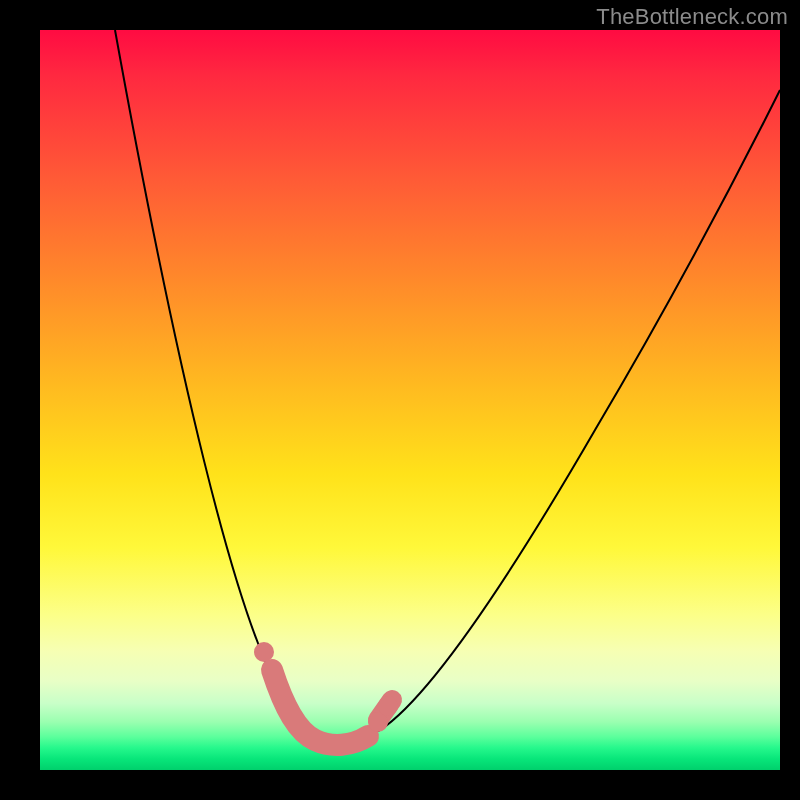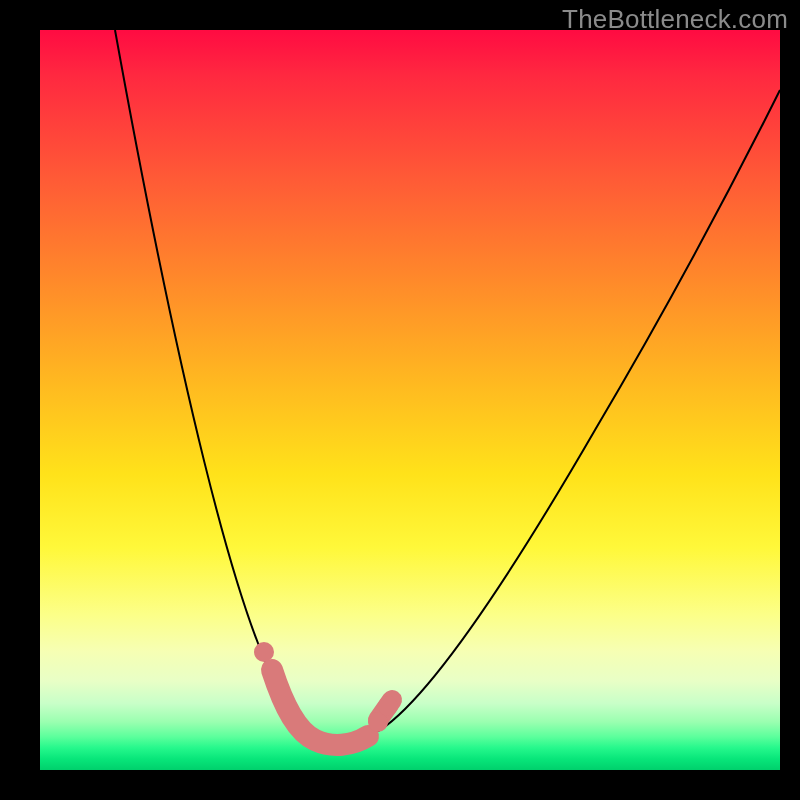--- a/index.html
+++ b/index.html
@@ -50,21 +50,21 @@
       #26f88c 97%,
       #08e67a 98.5%,
       #00d06c 100%
     );
   }
   .watermark {
     position: absolute;
     top: 4px;
     right: 12px;
     color: #8b8b8b;
-    font-size: 26px;
+    font-size: 22px;
     letter-spacing: 0.2px;
     font-weight: 400;
   }
   svg.curve {
     position: absolute;
     left: 0;
     top: 0;
     width: 100%;
     height: 100%;
     overflow: visible;

